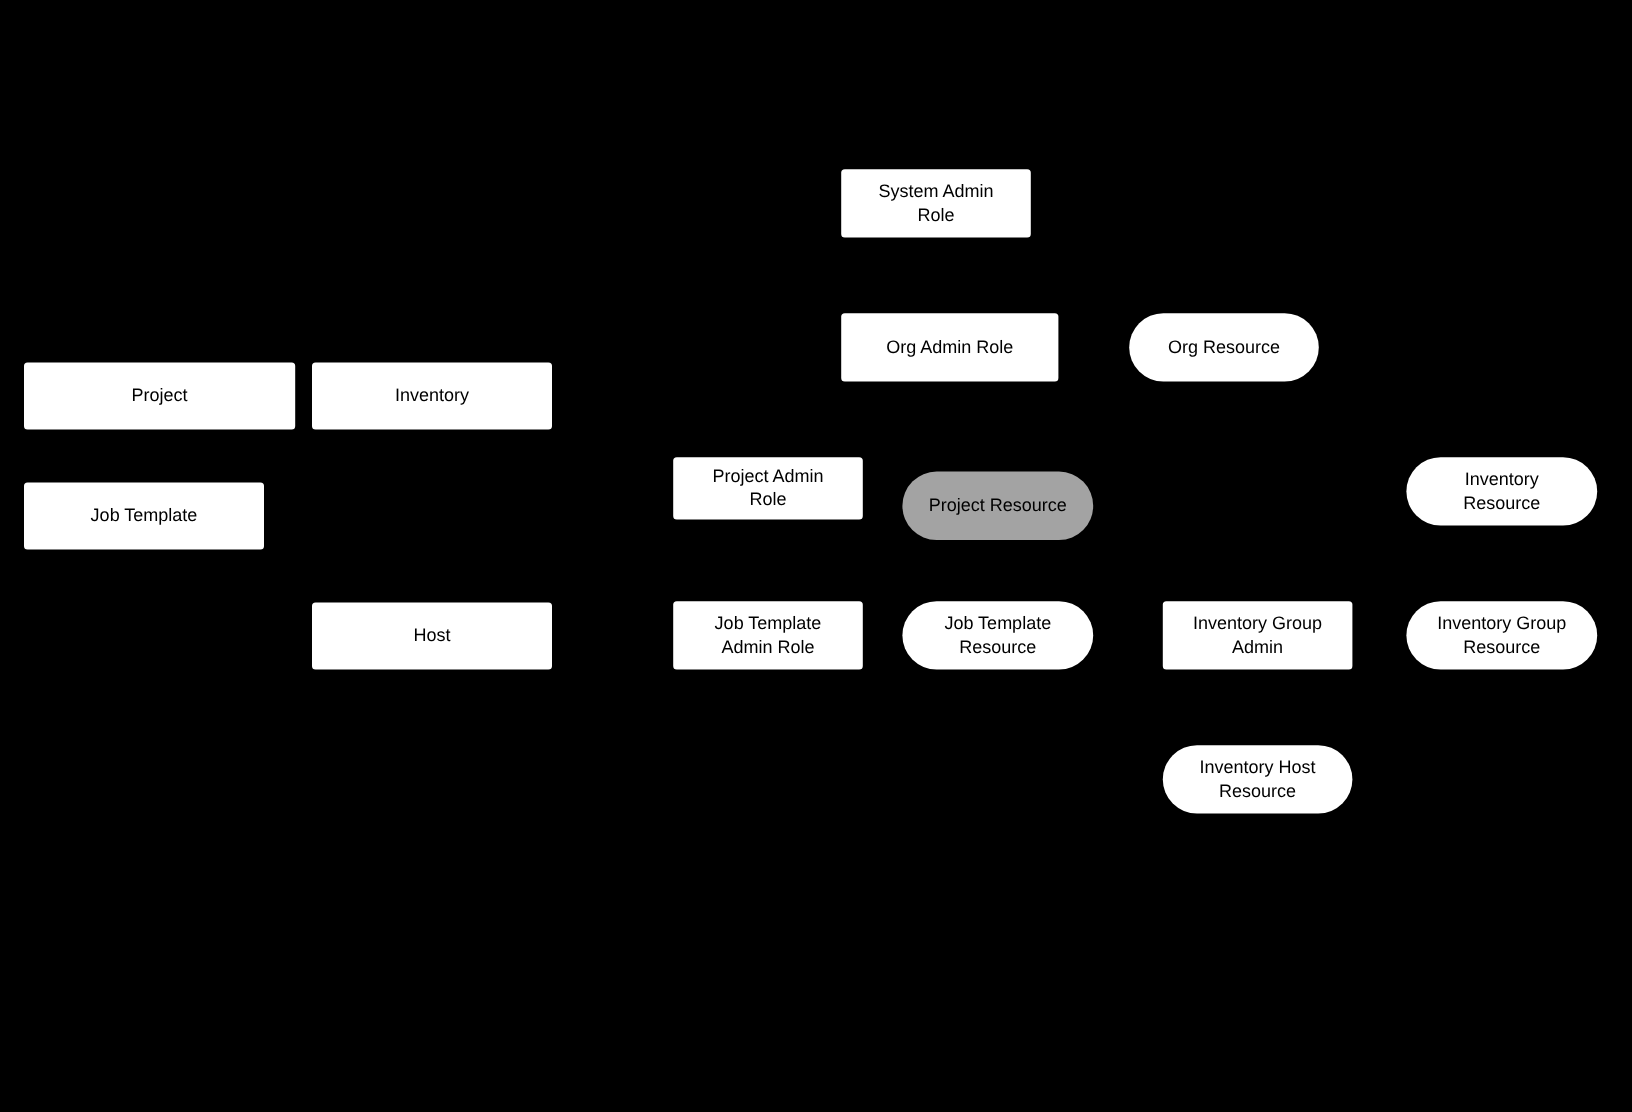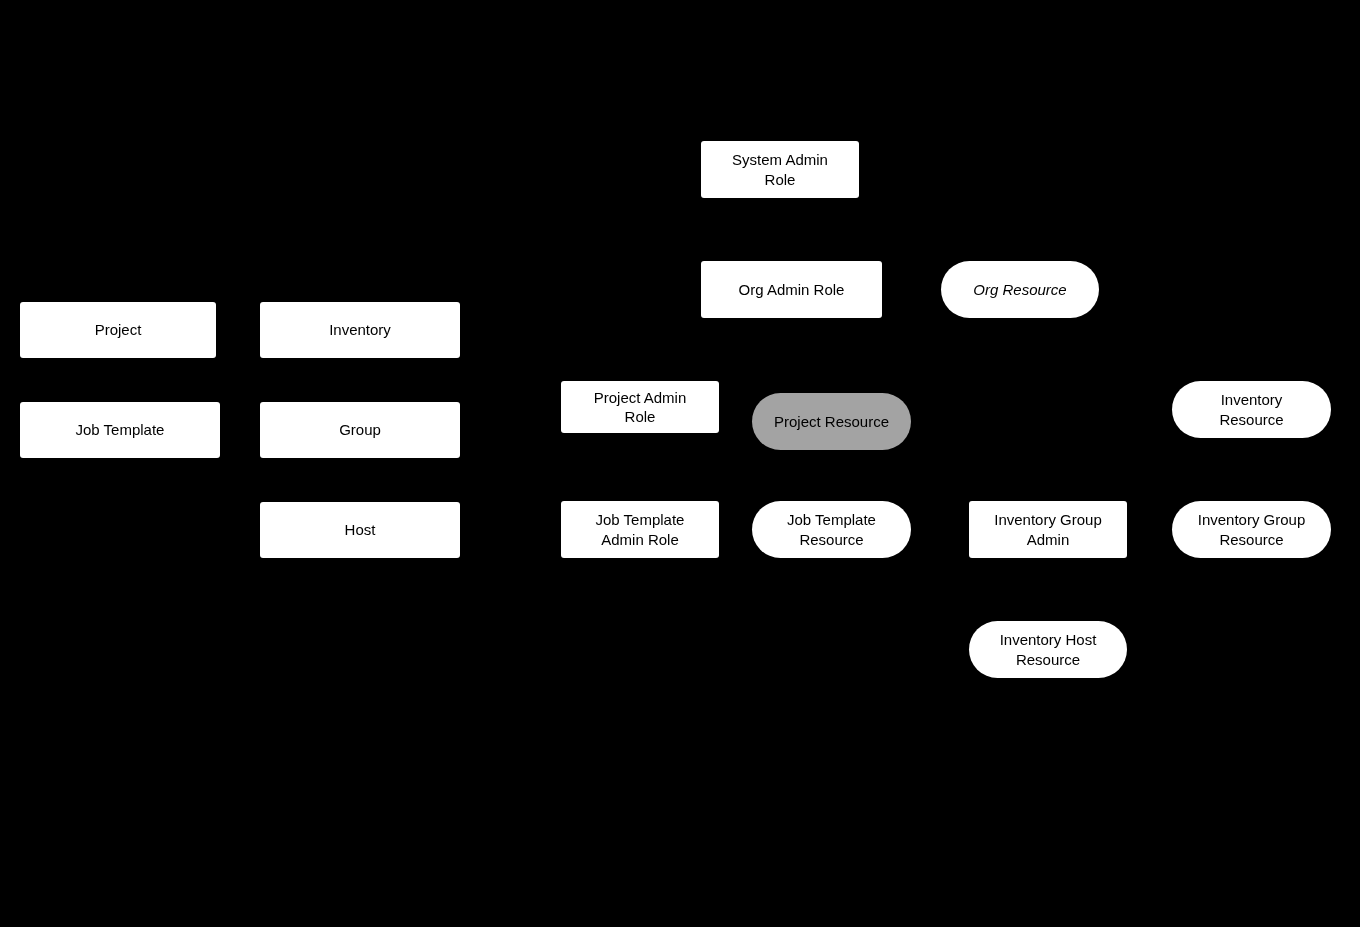--- a/index.html
+++ b/index.html
@@ -33,29 +33,28 @@
     border-radius: 3px;
   }
   .node.pill {
     border-radius: 999px;
   }
 </style>
 </head>
 <body>
 
 <div id="canvas" style="background: rgb(0, 0, 0);">
-    <div class="node rect" style="left: 20px; top: 302px; width: 196px; height: 56px; background: rgb(255, 255, 255); color: rgb(0, 0, 0);">Project</div>
+    <div class="node rect" style="left: 20px; top: 302px; width: 226px; height: 56px; background: rgb(255, 255, 255); color: rgb(0, 0, 0);">Project</div>
     <div class="node rect" style="left: 260px; top: 302px; width: 200px; height: 56px; background: rgb(255, 255, 255); color: rgb(0, 0, 0);">Inventory</div>
     <div class="node rect" style="left: 20px; top: 402px; width: 200px; height: 56px; background: rgb(255, 255, 255); color: rgb(0, 0, 0);">Job Template</div>
-    <div class="node rect" style="left: 260px; top: 402px; width: 200px; height: 56px; background: rgb(255, 255, 255); color: rgb(0, 0, 0);">Group</div>
     <div class="node rect" style="left: 260px; top: 502px; width: 200px; height: 56px; background: rgb(255, 255, 255); color: rgb(0, 0, 0);">Host</div>
     <div class="node rect" style="left: 701px; top: 141px; width: 158px; height: 57px; background: rgb(255, 255, 255); color: rgb(0, 0, 0);">System Admin
 Role</div>
     <div class="node rect" style="left: 701px; top: 261px; width: 181px; height: 57px; background: rgb(255, 255, 255); color: rgb(0, 0, 0);">Org Admin Role</div>
-    <div class="node pill" style="left: 941px; top: 261px; width: 158px; height: 57px; background: rgb(255, 255, 255); color: rgb(0, 0, 0); font-style: italic;">Org Resource</div>
+    <div class="node pill" style="left: 941px; top: 261px; width: 158px; height: 57px; background: rgb(255, 255, 255); color: rgb(0, 0, 0);">Org Resource</div>
     <div class="node rect" style="left: 561px; top: 381px; width: 158px; height: 52px; background: rgb(255, 255, 255); color: rgb(0, 0, 0);">Project Admin
 Role</div>
     <div class="node pill" style="left: 752px; top: 393px; width: 159px; height: 57px; background: #a3a3a3; color: rgb(0, 0, 0);">Project Resource</div>
     <div class="node pill" style="left: 1172px; top: 381px; width: 159px; height: 57px; background: rgb(255, 255, 255); color: rgb(0, 0, 0);">Inventory
 Resource</div>
     <div class="node rect" style="left: 561px; top: 501px; width: 158px; height: 57px; background: rgb(255, 255, 255); color: rgb(0, 0, 0);">Job Template
 Admin Role</div>
     <div class="node pill" style="left: 752px; top: 501px; width: 159px; height: 57px; background: rgb(255, 255, 255); color: rgb(0, 0, 0);">Job Template
 Resource</div>
     <div class="node rect" style="left: 969px; top: 501px; width: 158px; height: 57px; background: rgb(255, 255, 255); color: rgb(0, 0, 0);">Inventory Group

